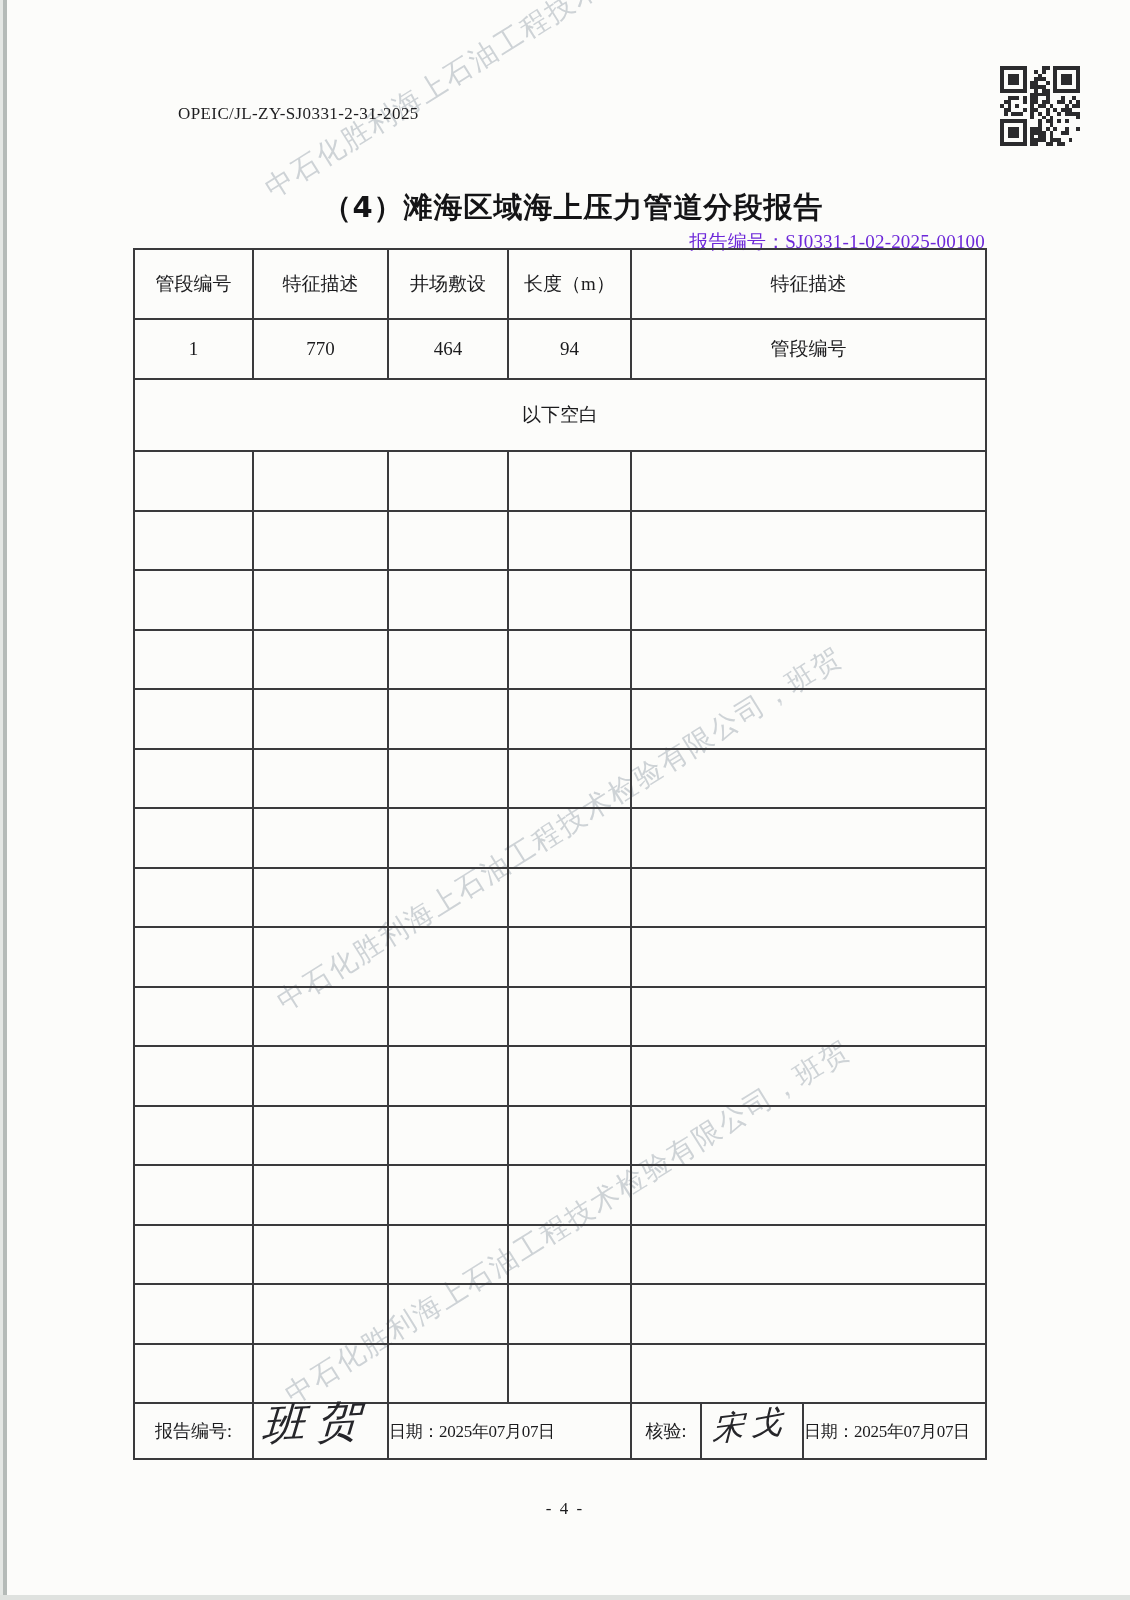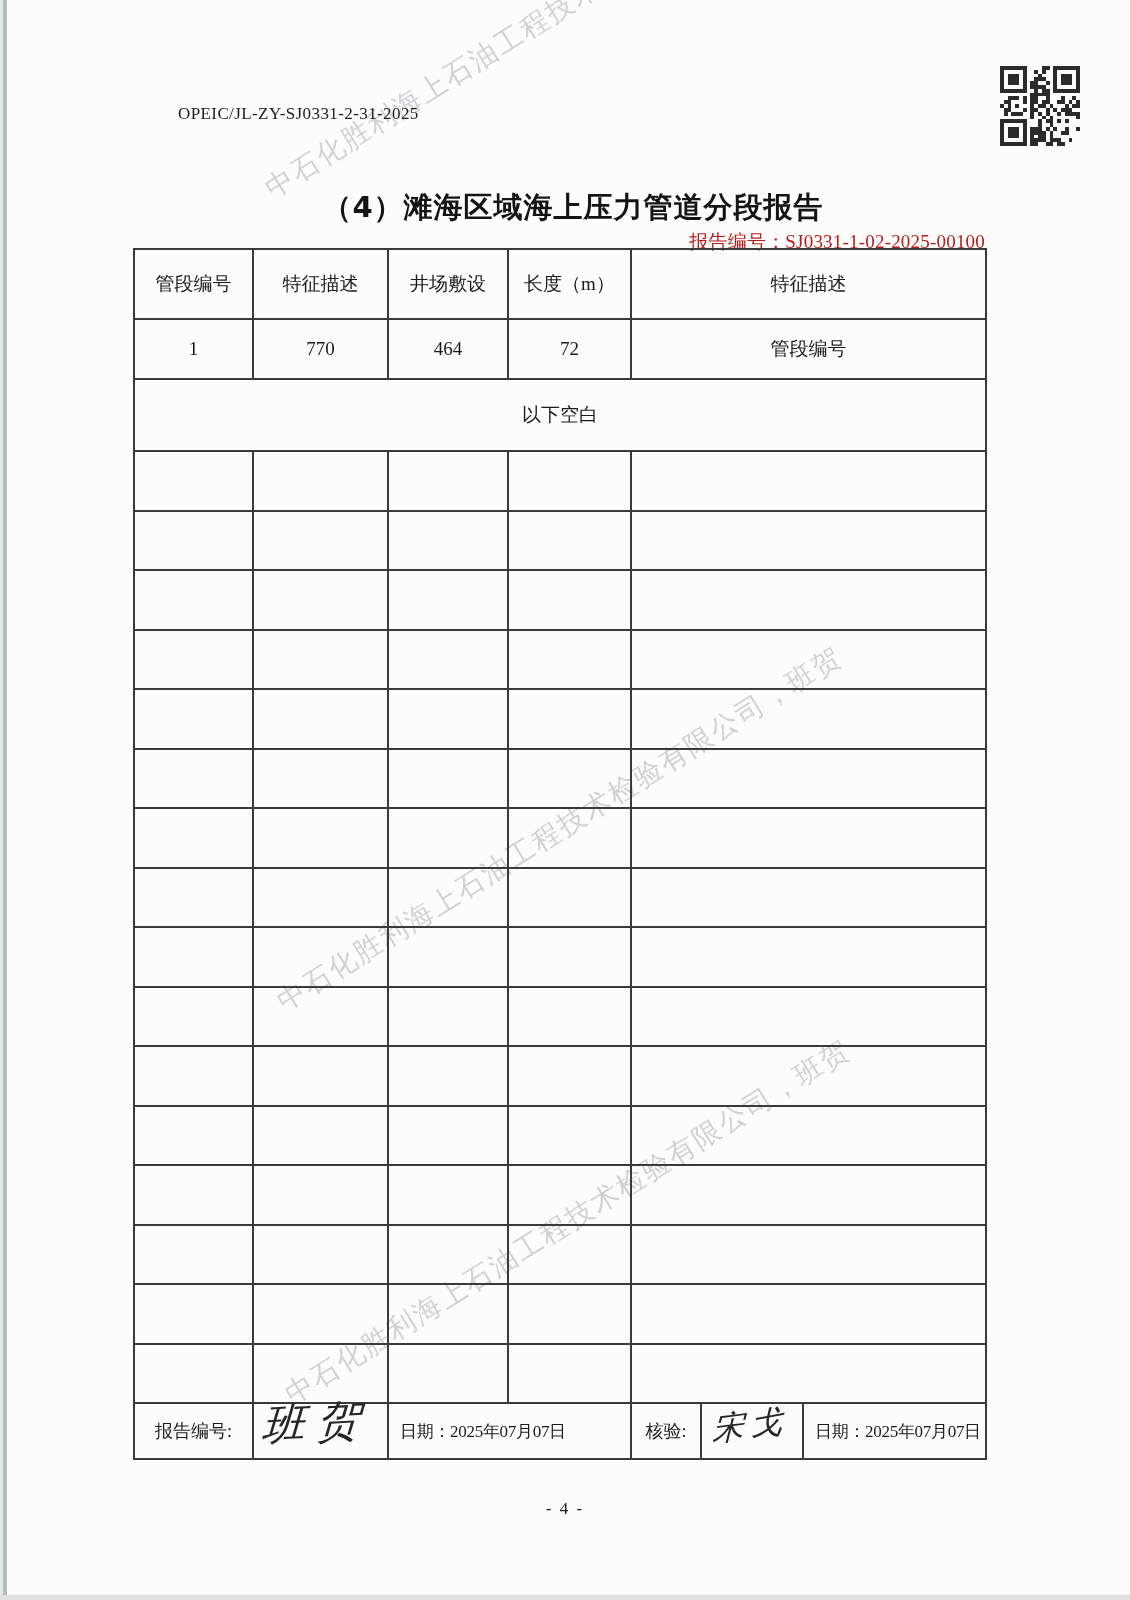--- a/index.html
+++ b/index.html
@@ -45,40 +45,40 @@
   }
   .qr rect{fill:#2b2b2d;}
   .title{
     position:absolute;left:0;top:180px;width:1130px;margin:8px;z-index:2;
     text-align:center;font-size:29px;font-weight:bold;color:#141416;
     font-family:"DejaVu Sans","Liberation Sans",sans-serif;
     letter-spacing:1px;
   }
   .report-number{
     position:absolute;right:145px;top:229px;z-index:2;
-    font-size:19px;color:#b91c1c;letter-spacing:.2px;
+    font-size:19px;color:#6d28d9;letter-spacing:.2px;
   }
   
   table.seg-table{
     position:absolute;left:133px;top:248px;z-index:2;
     width:852px;table-layout:fixed;border-collapse:collapse;
     background:transparent;
   }
   .seg-table td,.seg-table th{
     border:2px solid #3a3a3c;padding:0;background:transparent;
     font-size:19px;font-weight:normal;color:#1b1b1d;text-align:center;
     vertical-align:middle;overflow:visible;
   }
   tr.head-row{height:70px;}
   tr.data-row{height:60px;}
   tr.blank-row{height:72px;}
   tr.empty-row{height:59.5px;}
   tr.sig-row{height:56px;}
   .sig-row td{font-size:18px;}
-  .sig-row td.date{font-size:17px;text-align:left;padding-left:11px;letter-spacing:-.3px;}
+  .sig-row td.date{font-size:17px;text-align:left;padding-left:0;letter-spacing:-.3px;}
   
   .sig{
     position:absolute;z-index:3;color:#26262a;
     font-family:"DejaVu Serif","Liberation Serif",serif;
     font-style:italic;pointer-events:none;
   }
   .sig1{left:262px;top:1394px;font-size:43px;letter-spacing:12px;transform:rotate(-3deg) skewX(-6deg);}
   .sig2{left:712px;top:1404px;font-size:32px;letter-spacing:7px;transform:rotate(-7deg) skewX(-8deg);}
   .page-number{
     position:absolute;left:0;top:1499px;width:1130px;z-index:2;
@@ -335,21 +335,21 @@
         <th>管段编号</th>
         <th>特征描述</th>
         <th>井场敷设</th>
         <th>长度（m）</th>
         <th colspan="3">特征描述</th>
       </tr>
       <tr class="data-row">
         <td>1</td>
         <td>770</td>
         <td>464</td>
-        <td>72</td>
+        <td>94</td>
         <td colspan="3">管段编号</td>
       </tr>
       <tr class="blank-row">
         <td colspan="7">以下空白</td>
       </tr>
     </tbody>
     <tbody id="empty-rows">
         <tr class="empty-row">
           <td colspan="1"></td>
           <td colspan="1"></td>

